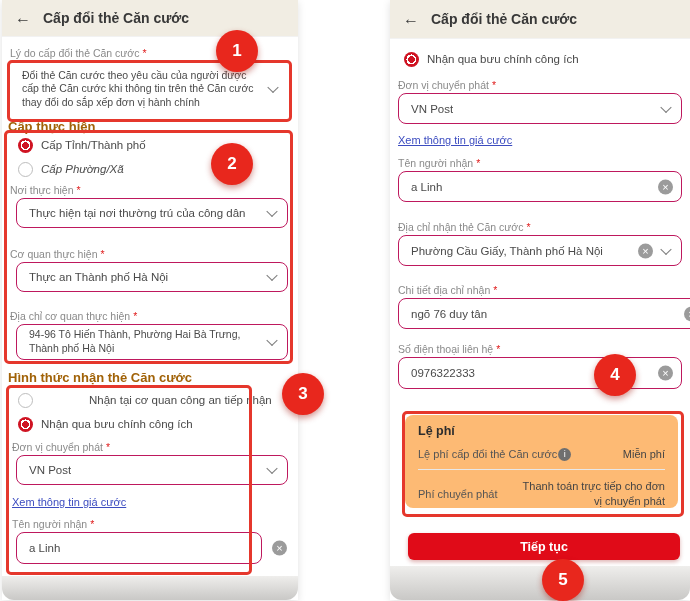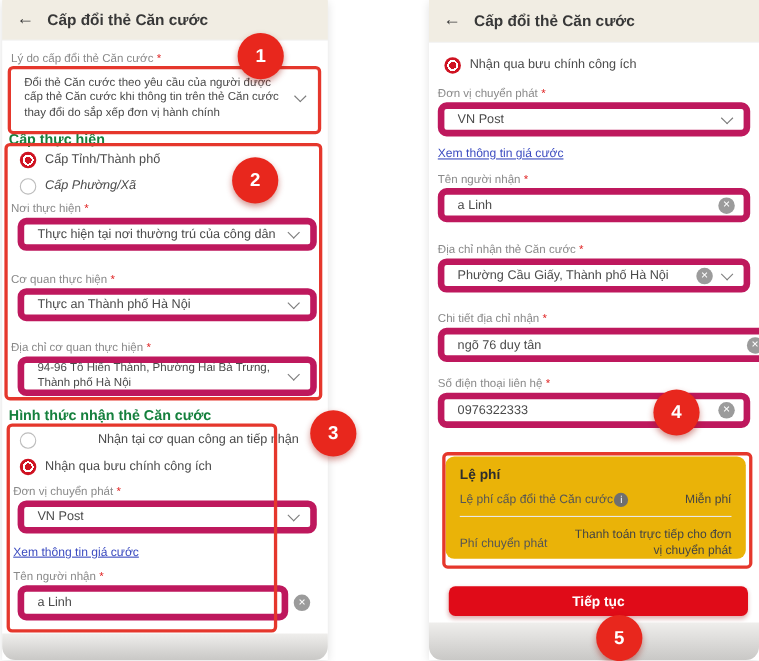--- a/index.html
+++ b/index.html
@@ -5,22 +5,22 @@
   html,body{margin:0;padding:0;background:#fff;}
   #canvas{position:relative;width:690px;height:601px;background:#fff;overflow:hidden;
           font-family:"Liberation Sans",sans-serif;-webkit-font-smoothing:antialiased;}
   .panel{position:absolute;top:0;height:600px;background:#fff;box-shadow:0 2px 8px rgba(0,0,0,.12);}
   .hdr{position:absolute;left:0;top:0;width:100%;background:#f1ede3;display:flex;align-items:center;
        box-shadow:0 1px 0 rgba(0,0,0,.05);}
   .back{font-size:16px;color:#3c3c3c;margin-left:13px;cursor:default;}
   .hdr-title{font-size:14px;font-weight:bold;color:#383838;margin-left:12px;}
   .lbl{position:absolute;font-size:10.5px;color:#8a8a8a;white-space:nowrap;}
   .req{color:#e02020;margin-left:3px;}
-  .heading{position:absolute;font-size:13px;font-weight:bold;color:#15803d;white-space:nowrap;}
-  .field{position:absolute;background:#fff;border:6px solid #be185d;border-radius:8px;
+  .heading{position:absolute;font-size:13px;font-weight:bold;color:#a16207;white-space:nowrap;}
+  .field{position:absolute;background:#fff;border:1px solid #be185d;border-radius:8px;
          display:flex;align-items:center;font-size:11.5px;color:#4a4a4a;box-sizing:border-box;
          padding:0 26px 0 12px;}
   .field input{border:none;outline:none;width:100%;font-size:11.5px;color:#4a4a4a;
          font-family:"Liberation Sans",sans-serif;background:transparent;padding:0;}
   .field .val{overflow:hidden;}
   .small{font-size:10.5px;line-height:1.3;}
   .chev{position:absolute;right:11px;top:50%;width:7px;height:7px;border-right:1.8px solid #7c7c7c;
         border-bottom:1.8px solid #7c7c7c;transform:translateY(-70%) rotate(45deg);}
   .clear{position:absolute;right:8px;top:50%;transform:translateY(-50%);width:15px;height:15px;
          background:#9b9b9b;border-radius:50%;color:#fff;font-size:11px;line-height:15px;
@@ -30,21 +30,21 @@
   .clear.with-chev{right:28px;}
   .radio{position:absolute;width:15px;height:15px;border-radius:50%;box-sizing:border-box;}
   .radio.on{background:radial-gradient(circle,#cf1322 0 3.2px,#fff 3.2px 5px,#cf1322 5px);}
   .radio.off{border:1.6px solid #bdbdbd;background:#fff;}
   .radio-lbl{position:absolute;font-size:11.5px;color:#4a4a4a;white-space:nowrap;}
   .ann-box{position:absolute;border:3px solid #e5372c;border-radius:5px;pointer-events:none;}
   .badge{position:absolute;width:42px;height:42px;border-radius:50%;background:#e8271d;
          box-shadow:0 3px 6px rgba(160,20,10,.45);color:#fff;font-size:17px;font-weight:bold;
          display:flex;align-items:center;justify-content:center;z-index:30;}
   .link{position:absolute;font-size:11px;color:#3c4cc0;text-decoration:underline;white-space:nowrap;}
-  .fee-card{position:absolute;background:#eab308;border-radius:8px;box-sizing:border-box;
+  .fee-card{position:absolute;background:#fdba74;border-radius:8px;box-sizing:border-box;
             padding:9px 13px 6px 13px;}
   .fee-title{font-size:12.5px;font-weight:bold;color:#2d2d2d;}
   .fee-row{display:flex;justify-content:space-between;align-items:center;margin-top:9px;}
   .fee-lbl{font-size:11px;color:#555;display:flex;align-items:center;gap:1px;}
   .fee-val{font-size:11px;color:#444;text-align:right;line-height:1.3;}
   .info{display:inline-block;width:13px;height:13px;border-radius:50%;background:#6f6f6f;
         color:#fff;font-size:9px;line-height:13px;text-align:center;font-style:normal;}
   .info::before{content:"i";}
   .fee-div{height:1px;background:#e8e8e8;margin:8px 0 0 0;}
   .btn{position:absolute;background:#e00b18;border-radius:6px;color:#fff;font-size:12.5px;

